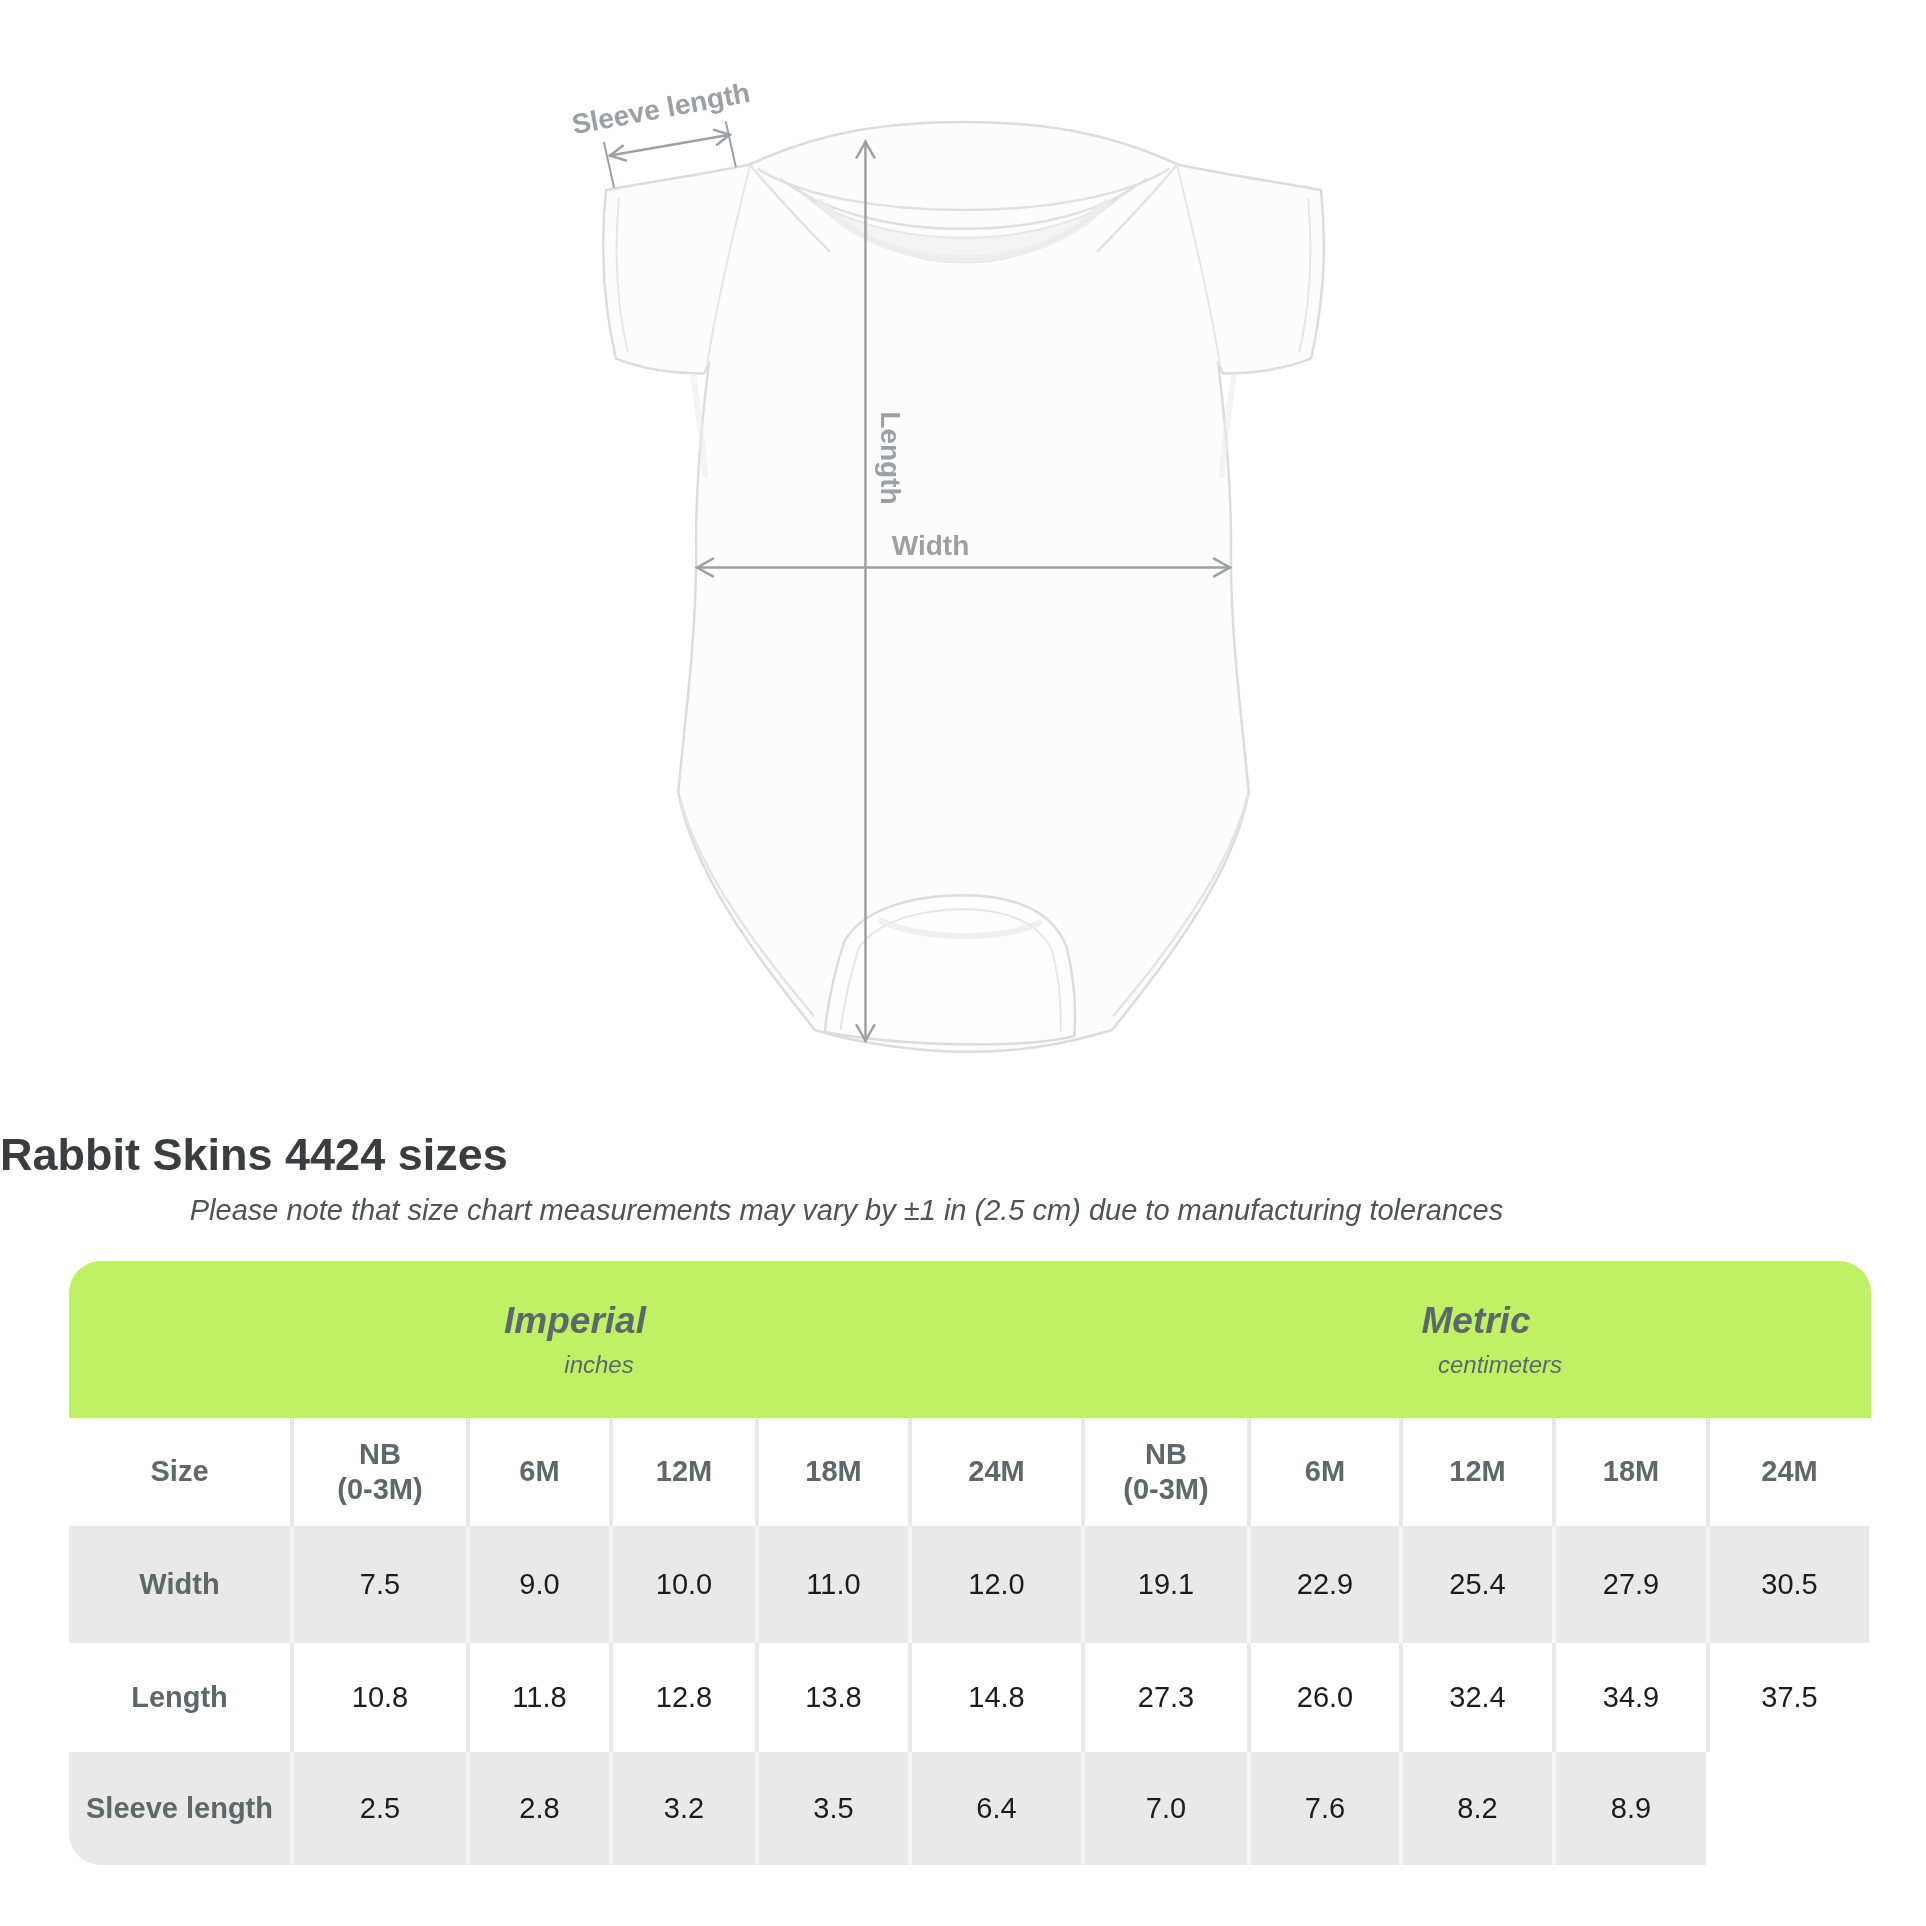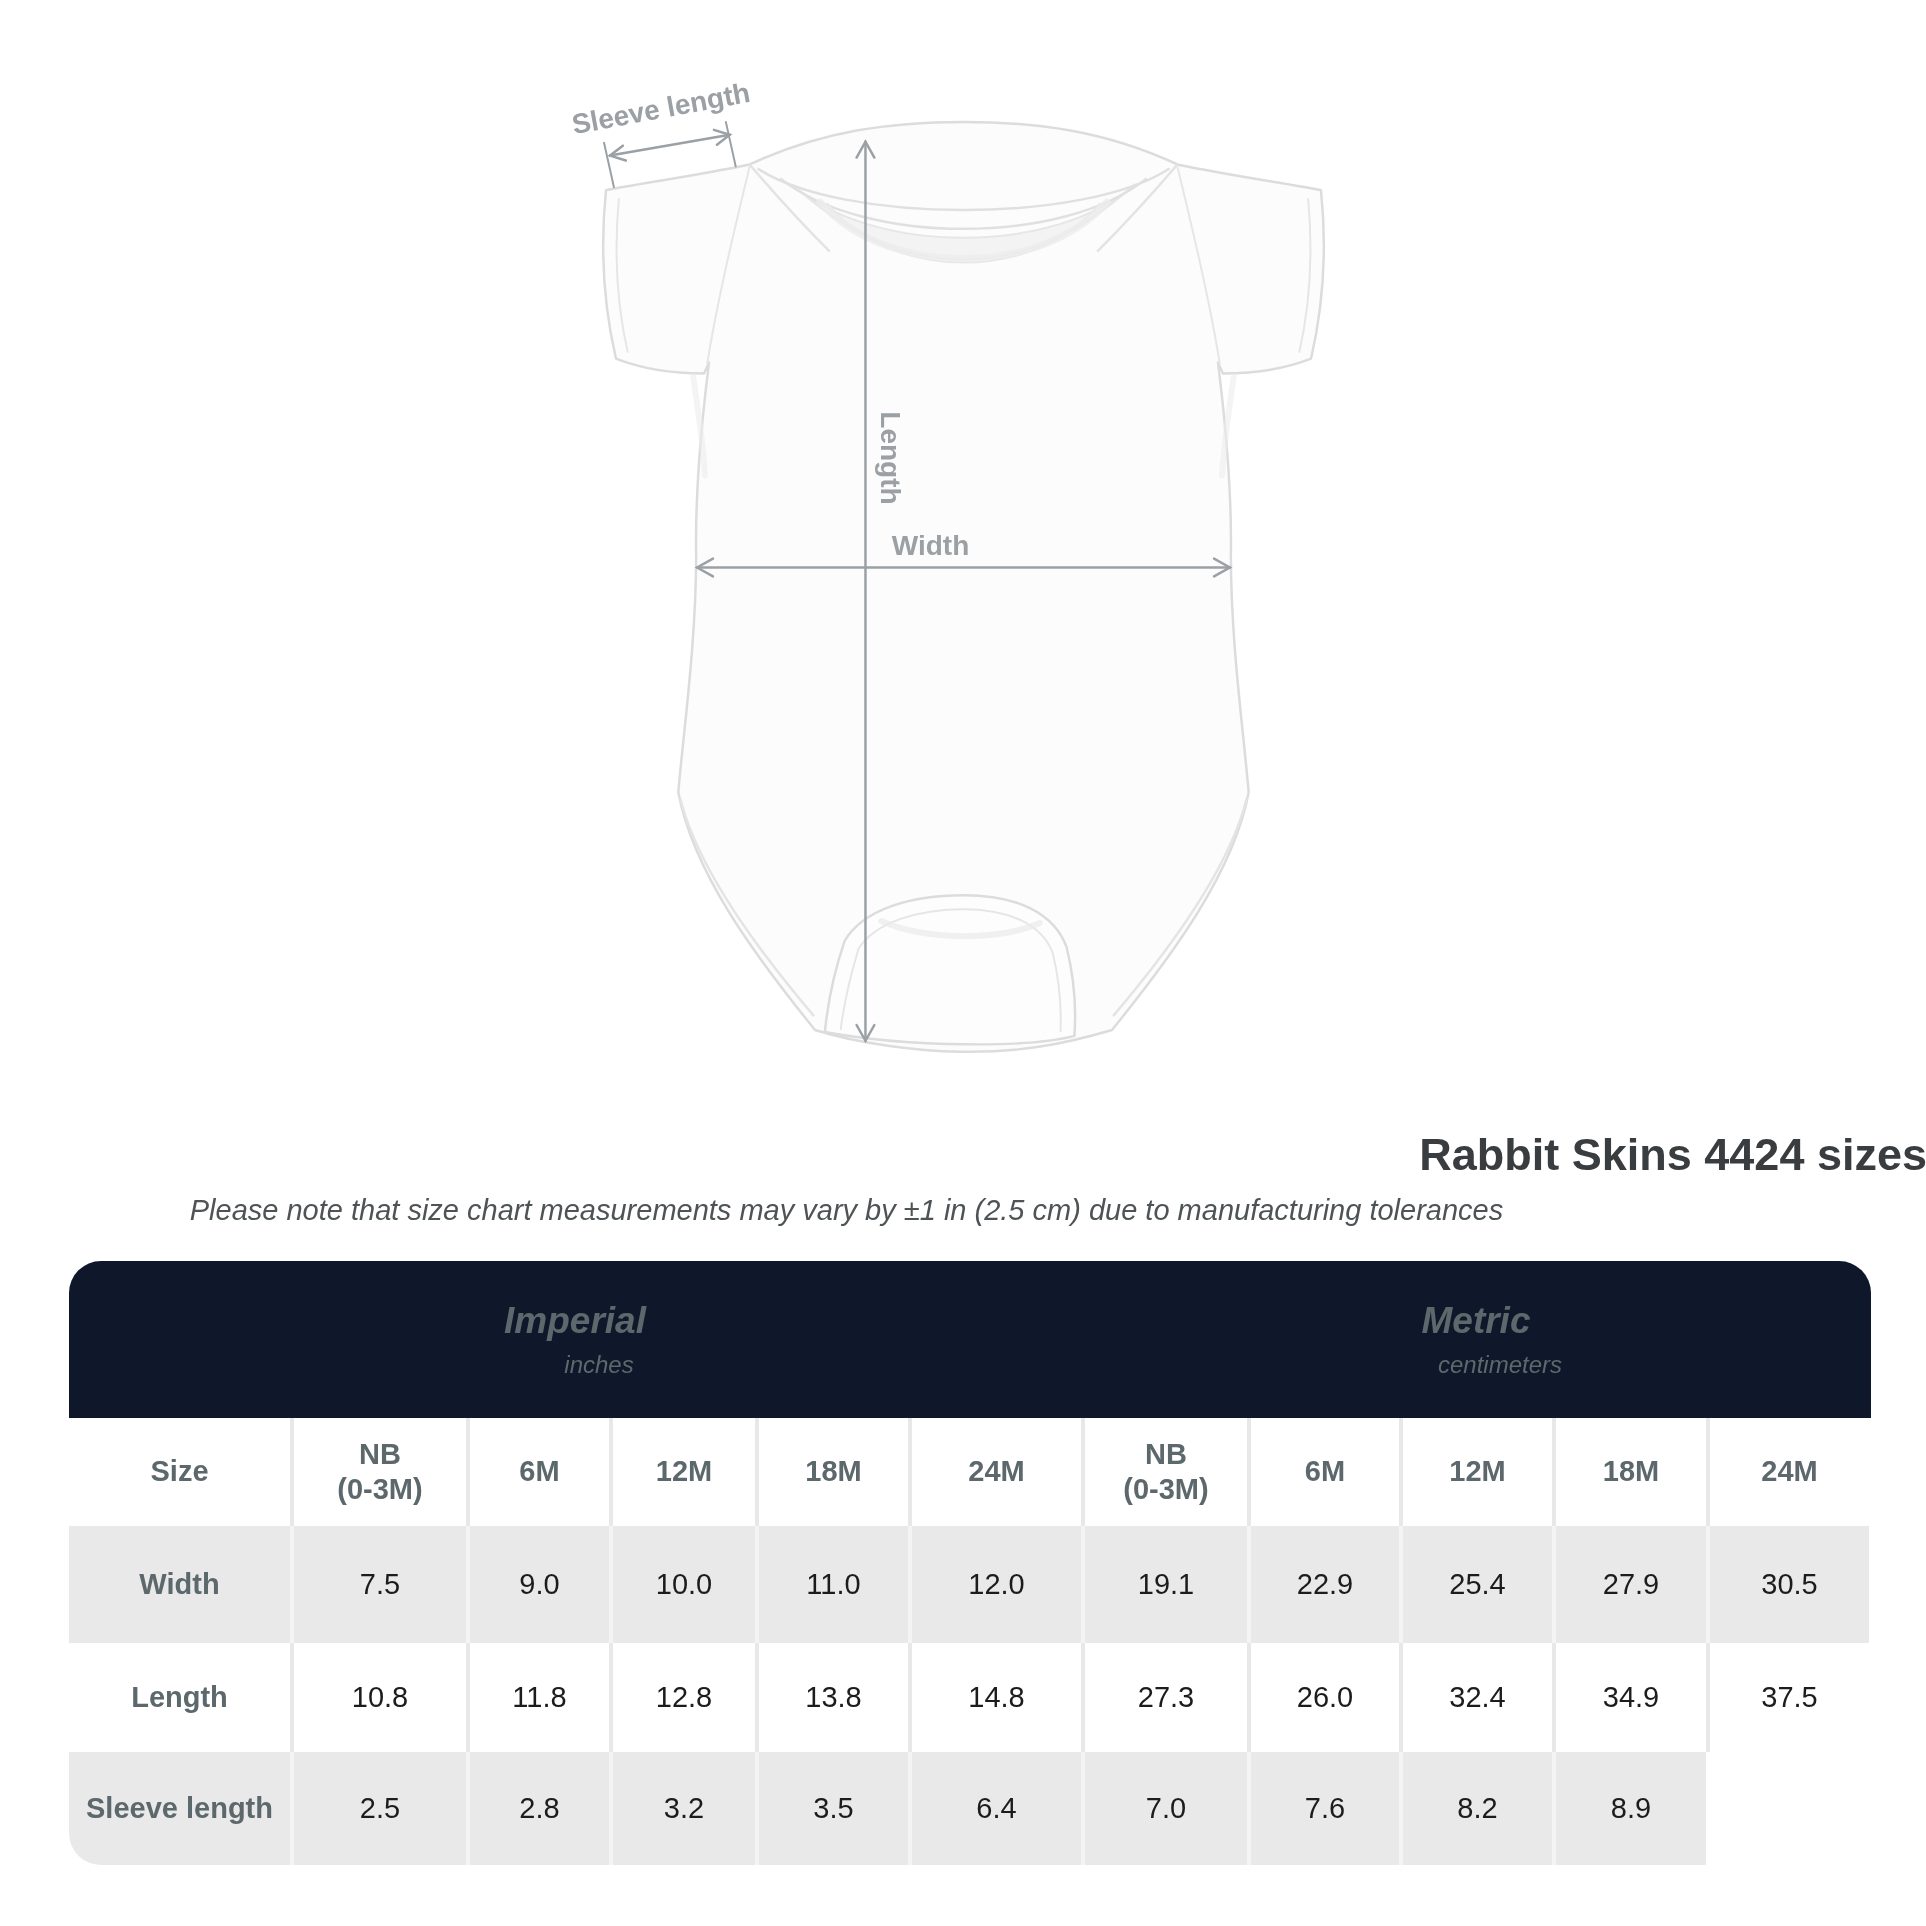--- a/index.html
+++ b/index.html
@@ -7,29 +7,29 @@
   .canvas{position:relative;width:1927px;height:1927px;background:#fff;overflow:hidden;}
 
   
   .diagram-svg{position:absolute;left:0;top:0;}
   .dim-label{position:absolute;color:#9aa0a4;font-weight:bold;font-size:28px;text-align:center;}
   .lbl-sleeve{left:552px;top:89px;width:218px;height:40px;line-height:40px;transform:rotate(-10.5deg);}
   .lbl-length{left:830px;top:440px;width:119px;height:36px;line-height:36px;transform:rotate(90deg);}
   .lbl-width{left:871px;top:528px;width:119px;height:36px;line-height:36px;}
 
   
-  .page-title{position:absolute;left:0;top:1129px;width:1927px;text-align:right;
+  .page-title{position:absolute;left:0;top:1129px;width:1927px;text-align:left;
     font-size:45px;line-height:51px;font-weight:bold;color:#393d3f;}
   .page-subtitle{position:absolute;left:0;top:1192px;width:1693px;text-align:center;
     font-size:29px;line-height:36px;font-style:italic;color:#4e5356;}
 
   
   .table{position:absolute;left:69px;top:1261px;width:1802px;height:604px;
     border-radius:32px;overflow:hidden;}
-  .band{position:absolute;left:0;top:0;width:100%;height:157px;background:#0f172a;}
+  .band{position:absolute;left:0;top:0;width:100%;height:157px;background:#bef264;}
   .band-group{position:absolute;top:0;height:100%;display:flex;flex-direction:column;
     align-items:center;justify-content:center;gap:9px;}
   .band-imperial{left:0;width:1012px;}
   .band-metric{left:1012px;width:790px;}
   .band-main{font-size:37px;font-weight:bold;font-style:italic;color:#5d686c;}
   .band-sub{font-size:24px;font-style:italic;color:#5d686c;margin-left:48px;}
   .grid{position:absolute;left:0;top:157px;width:100%;display:grid;
     grid-template-columns:221px 176px 143px 146px 153px 173px 166px 152px 153px 154px 163px;
     grid-template-rows:108px 117px 109px 113px;}
   .cell{display:flex;align-items:center;justify-content:center;font-size:29px;}

